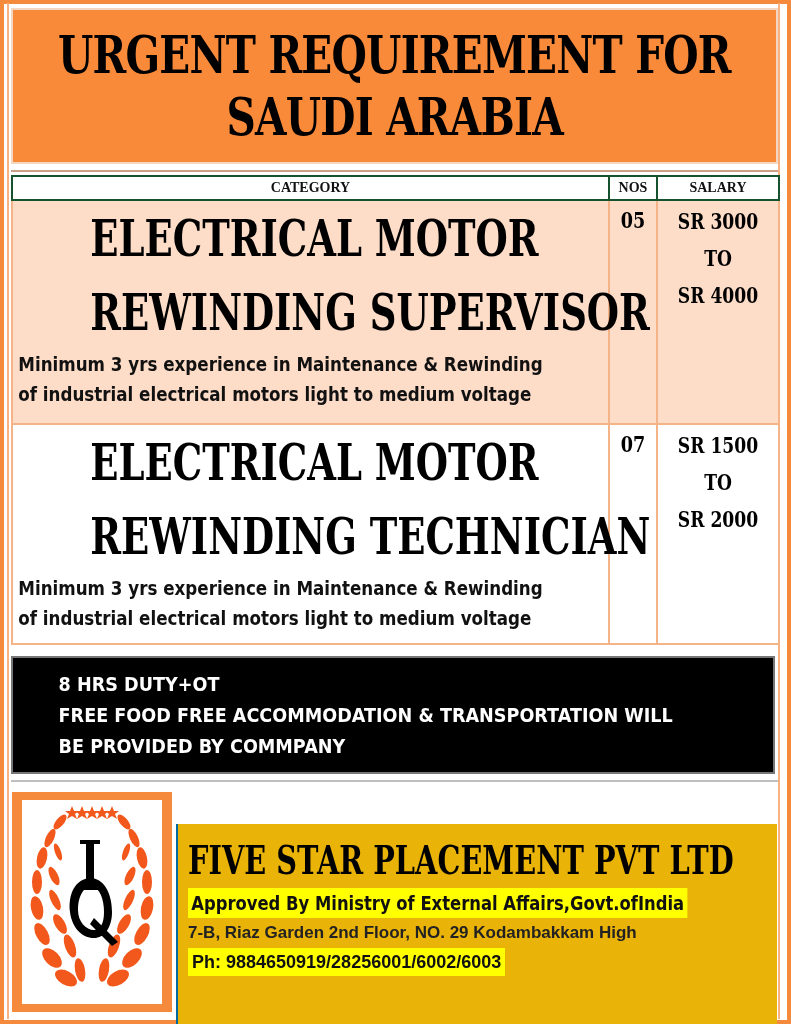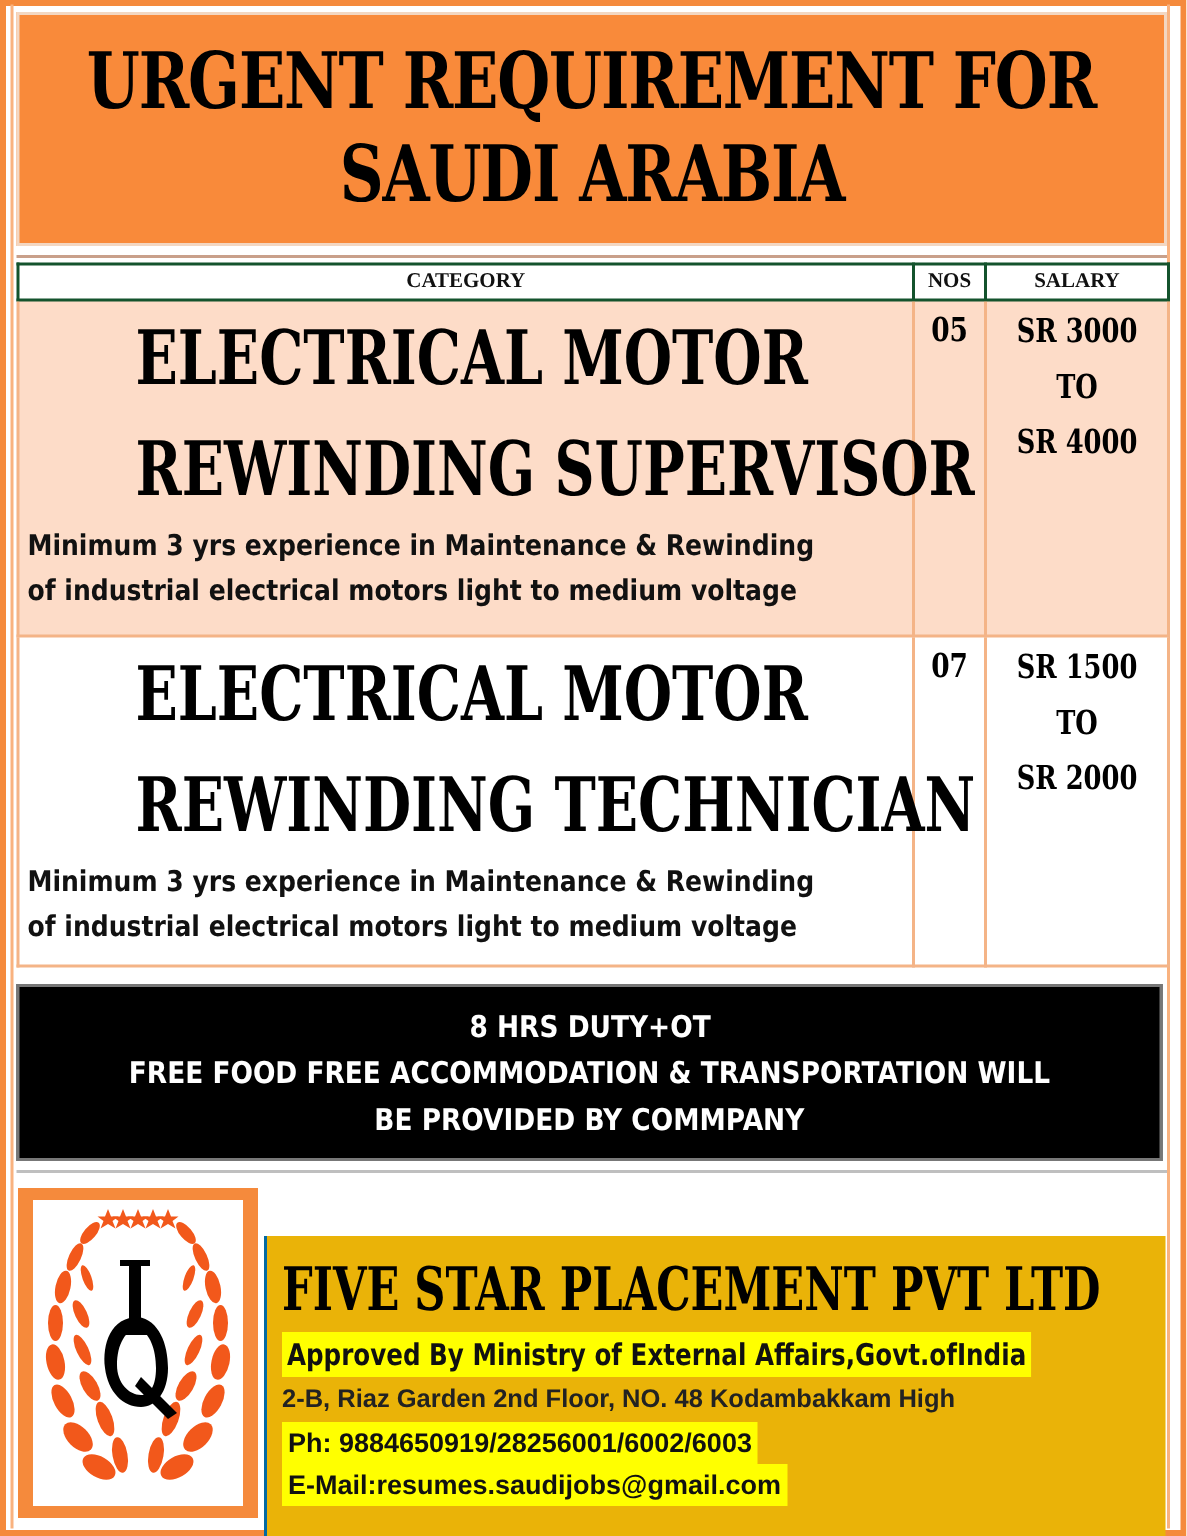--- a/index.html
+++ b/index.html
@@ -11,21 +11,21 @@
   .rule{position:absolute;left:11px;top:170px;width:767px;height:2px;background:#c9a08a;}
   table.jobs{position:absolute;left:11px;top:175px;width:767px;border-collapse:collapse;table-layout:fixed;}
   table.jobs th{background:#fff;font-family:"Liberation Serif",serif;font-weight:bold;font-size:14px;height:22px;padding:0;border:2px solid #14532d;color:#111;}
   table.jobs td{border:2px solid #f4b487;vertical-align:top;padding:0;}
   .row1 td{background:#fddcc8;height:222px;}
   .row2 td{background:#fff;height:218px;}
   .job-title{font-family:"DejaVu Serif",serif;font-weight:900;color:#000;font-size:50px;line-height:72px;text-align:center;transform:scaleX(0.74);white-space:nowrap;margin-top:2px;}
   .job-desc{font-family:"DejaVu Sans",sans-serif;font-weight:bold;font-size:19px;line-height:30px;color:#111;padding-left:6px;transform:scaleX(0.88);transform-origin:left;white-space:nowrap;}
   .nos{font-family:"DejaVu Serif",serif;font-weight:900;font-size:22px;text-align:center;padding-top:6px;transform:scaleX(0.8);}
   .salary{font-family:"DejaVu Serif",serif;font-weight:900;font-size:22px;line-height:37px;text-align:center;padding-top:2px;transform:scaleX(0.78);}
-  .perks{position:absolute;left:11px;top:656px;width:764px;height:118px;background:#000;color:#fff;box-sizing:border-box;border:2px solid #777;display:flex;flex-direction:column;align-items:center;justify-content:center;}
+  .perks{position:absolute;left:11px;top:656px;width:764px;height:118px;background:#000;color:#fff;box-sizing:border-box;border:2px solid #777;display:flex;flex-direction:column;justify-content:center;}
   .perk-line{font-family:"DejaVu Sans",sans-serif;font-weight:bold;font-size:20px;line-height:31px;white-space:nowrap;transform:scaleX(0.88);}
   .rule2{position:absolute;left:11px;top:780px;width:767px;height:2px;background:#bfbfbf;}
   .logo-box{position:absolute;left:12px;top:792px;width:160px;height:220px;background:#f58a3c;box-sizing:border-box;padding:8px 10px;}
   .logo-inner{width:100%;height:100%;background:#fff;position:relative;}
   .company-box{position:absolute;left:176px;top:824px;width:601px;height:222px;background:#eab308;box-sizing:border-box;border-left:2px solid #0369a1;padding:8px 0 0 10px;}
   .company-name{font-family:"DejaVu Serif",serif;font-weight:900;font-size:40px;line-height:56px;color:#000;white-space:nowrap;transform:scaleX(0.72);transform-origin:left;}
   .approved{display:inline-block;background:#ffff00;font-family:"DejaVu Sans",sans-serif;font-weight:bold;font-size:20px;line-height:30px;color:#111;white-space:nowrap;transform:scaleX(0.82);transform-origin:left;padding:0 4px;}
   .addr{font-family:"Liberation Sans",sans-serif;font-weight:bold;font-size:17px;line-height:30px;color:#222;white-space:nowrap;}
   .hl{display:inline-block;background:#ffff00;font-family:"Liberation Sans",sans-serif;font-weight:bold;font-size:18px;line-height:28px;color:#111;white-space:nowrap;padding:0 4px;margin-top:0;}
 </style>
@@ -154,16 +154,15 @@
         <path d="M70,78 C52,78 46,96 48,112 C50,128 60,138 72,138 C82,138 90,128 90,112 C90,96 84,80 70,78 Z M70,86 C78,88 82,100 82,112 C82,124 78,130 72,130 C64,130 56,122 56,110 C56,96 62,86 70,86 Z"></path>
         <path d="M72,118 L96,142 L90,146 L68,124 Z"></path>
       </g>
     </svg>
   </div>
 </div>
 
 <div class="company-box">
   <div class="company-name">FIVE STAR PLACEMENT PVT LTD</div>
   <div class="approved">Approved By Ministry of External Affairs,Govt.ofIndia</div>
-  <div class="addr">2-B, Riaz Garden 2nd Floor, NO. 48 Kodambakkam High</div>
+  <div class="addr">7-B, Riaz Garden 2nd Floor, NO. 29 Kodambakkam High</div>
   <div><span class="hl">Ph: 9884650919/28256001/6002/6003</span></div>
-  <div><span class="hl">E-Mail:resumes.saudijobs@gmail.com</span></div>
 </div>
 
 </body></html>

